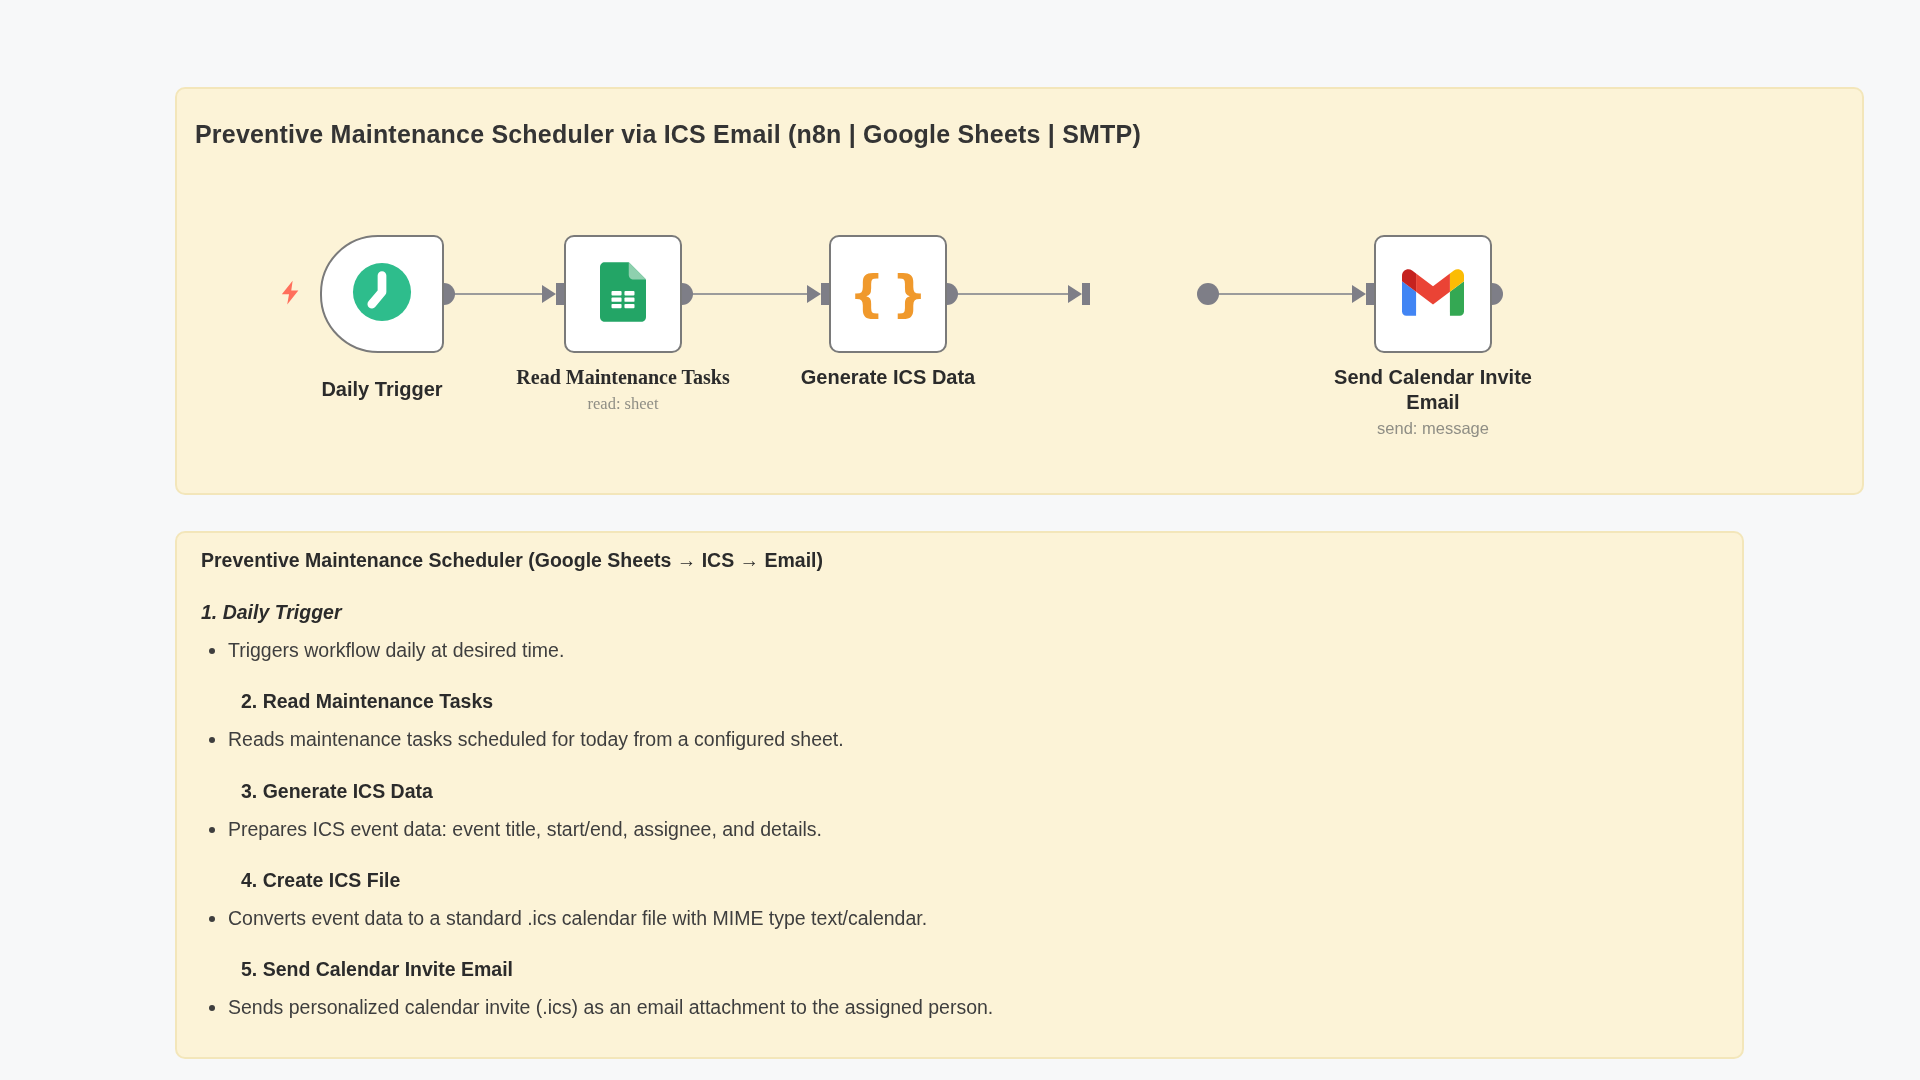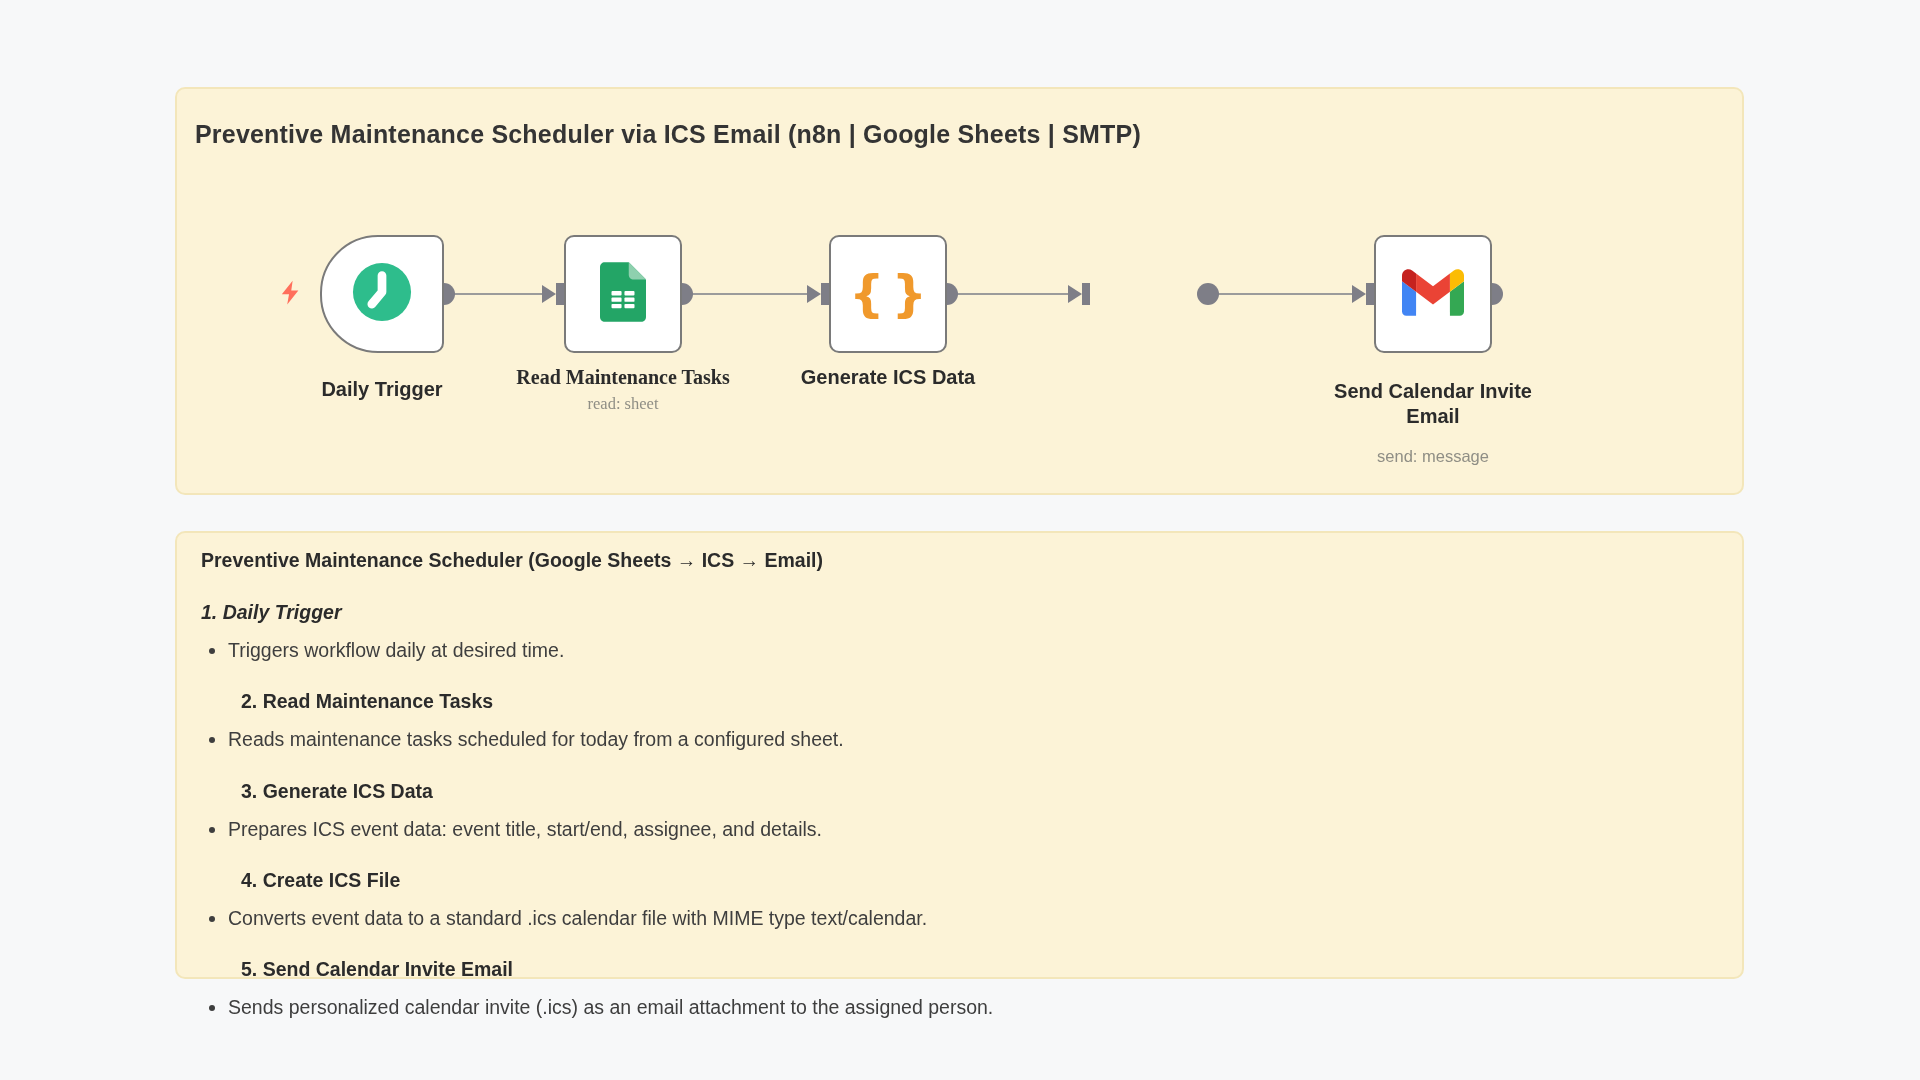--- a/index.html
+++ b/index.html
@@ -5,35 +5,35 @@
   html,body{margin:0;padding:0;}
   body{
     width:1920px;height:1080px;position:relative;overflow:hidden;
     background:#f7f8f9;
     font-family:"Liberation Sans","DejaVu Sans",sans-serif;
   }
   .panel{
     position:absolute;box-sizing:border-box;
     background:#fcf3d7;border:2px solid #f3e6ba;border-radius:10px;
   }
-  #workflow-panel{left:175px;top:87px;width:1569px;height:408px;}
-  #description-panel{left:175px;top:531px;width:1569px;height:448px;padding:16px 24px;}
+  #workflow-panel{left:175px;top:87px;width:1689px;height:408px;}
+  #description-panel{left:175px;top:531px;width:1569px;height:528px;padding:16px 24px;}
 
   .wf-title{
     position:absolute;left:18px;top:14px;
     font-size:25px;font-weight:bold;color:#343434;letter-spacing:.2px;
   }
 
   
   .node-cell{position:absolute;top:146px;display:flex;flex-direction:column;align-items:center;}
   .cell-trigger{left:80px;width:250px;gap:12px;}
   .cell-sheets{left:321px;width:250px;font-family:Liberation Serif, serif;}
   .cell-code{left:586px;width:250px;}
   .cell-file{left:847px;width:250px;}
-  .cell-gmail{left:1146px;width:220px;gap:14px;}
+  .cell-gmail{left:1146px;width:220px;}
 
   .node-box{
     width:118px;height:118px;box-sizing:border-box;background:#ffffff;
     border:2.5px solid #7a7a7a;border-radius:10px;
     display:flex;align-items:center;justify-content:center;
   }
   .cell-trigger .node-box{width:124px;border-radius:58px 10px 10px 58px;}
 
   .node-label{
     margin-top:12px;font-size:20px;font-weight:600;color:#2b2b2b;

